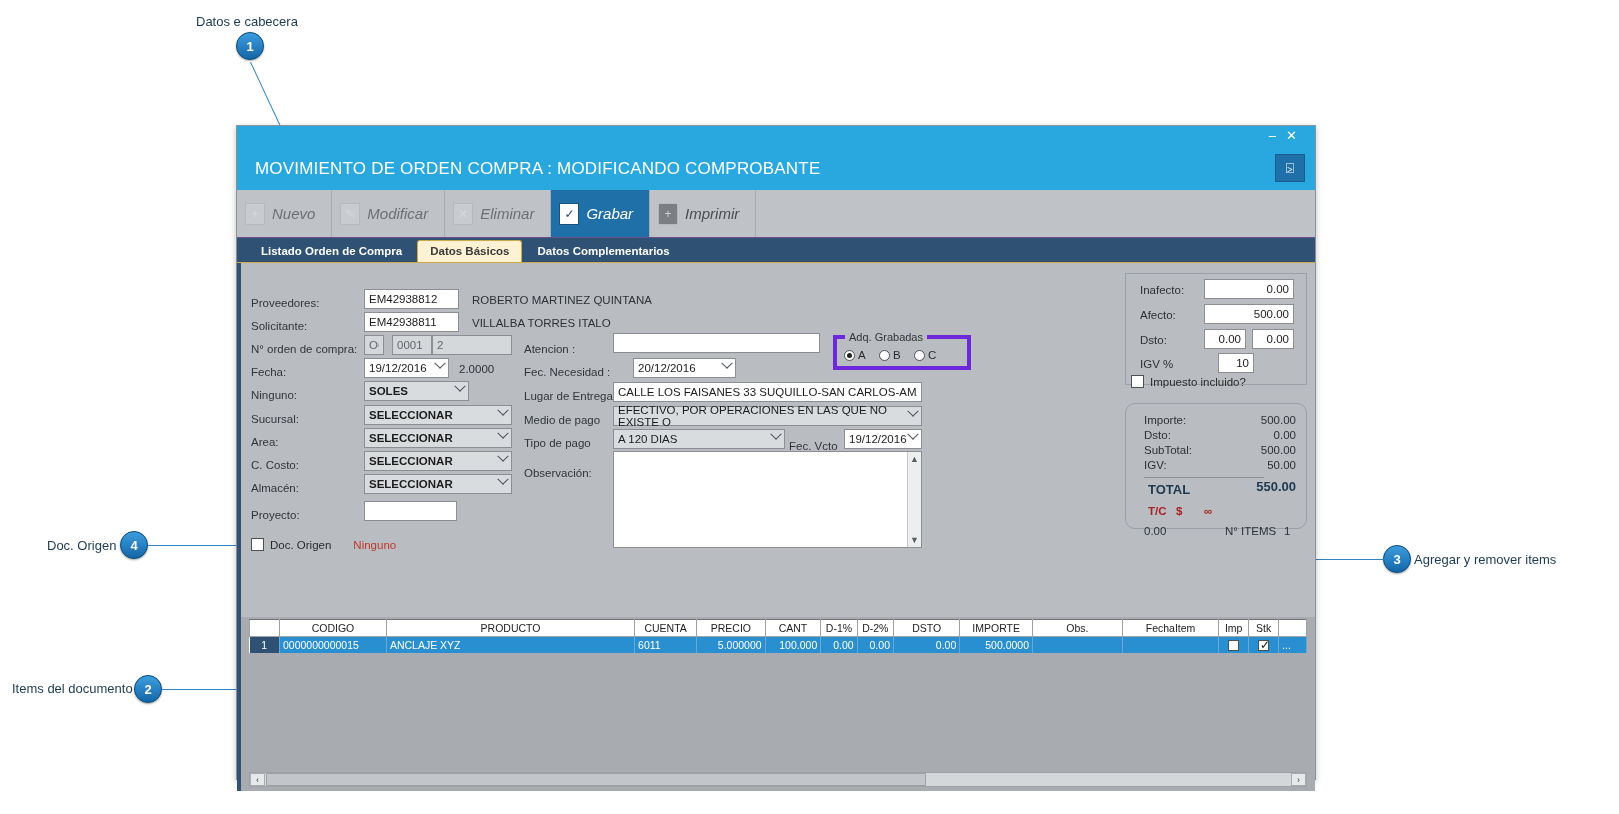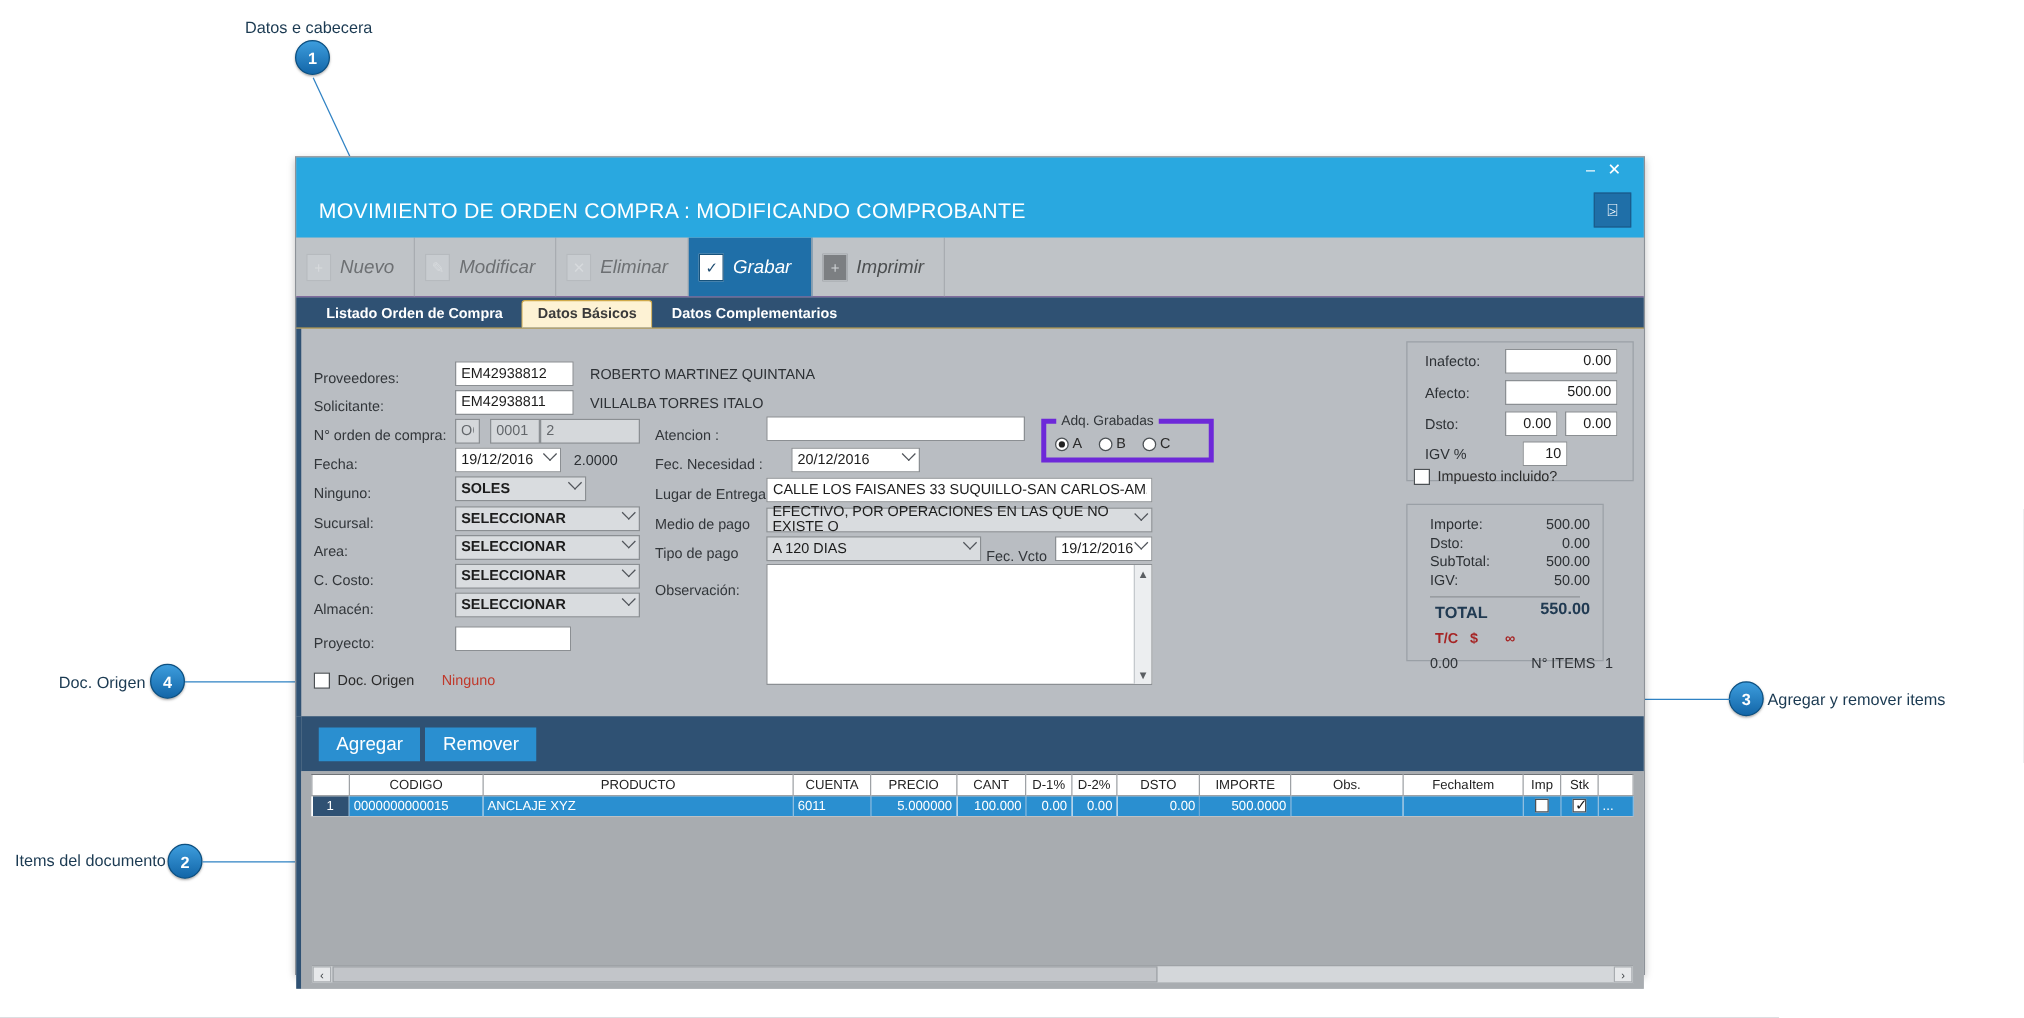--- a/index.html
+++ b/index.html
@@ -447,21 +447,21 @@
         <input class="txt num" style="left: 78px; top: 55px; width: 42px; text-align: right;" value="0.00">
         <input class="txt num" style="left: 126px; top: 55px; width: 42px; text-align: right;" value="0.00">
         <div class="tot-row" style="left:14px; top:84px;">IGV %</div>
         <input class="txt num" style="left: 92px; top: 79px; width: 36px; text-align: right;" value="10">
       </div>
       <div style="position:absolute; left:890px; top:112px; display:flex; align-items:center; gap:6px;">
         <span class="chk"></span>
         <span style="font-size:11.5px;">Impuesto incluido?</span>
       </div>
 
-      <div class="tot-box" style="left:884px; top:140px; width:158px; height:126px;">
+      <div class="tot-box" style="left:884px; top:140px; width:182px; height:126px;border-radius:10px;">
         <div class="tot-row" style="left:18px; top:10px;">Importe:</div>
         <div class="tot-val" style="right:10px; top:10px; width:70px;">500.00</div>
 
         <div class="tot-row" style="left:18px; top:25px;">Dsto:</div>
         <div class="tot-val" style="right:10px; top:25px; width:70px;">0.00</div>
 
         <div class="tot-row" style="left:18px; top:40px;">SubTotal:</div>
         <div class="tot-val" style="right:10px; top:40px; width:70px;">500.00</div>
 
         <div class="tot-row" style="left:18px; top:55px;">IGV:</div>
@@ -476,24 +476,20 @@
         <div class="tot-row red" style="left:50px; top:101px;">$</div>
         <div class="tot-row red" style="left:78px; top:101px;">∞</div>
       </div>
       <div class="tot-row" style="position:absolute; left:903px; top:262px;">0.00</div>
       <div class="tot-row" style="position:absolute; left:984px; top:262px;">N° ITEMS</div>
       <div class="tot-row" style="position:absolute; left:1043px; top:262px;">1</div>
 
     </div>
 
     <div class="items-pane">
-      <div class="items-header">
-        <button class="gbtn">Agregar</button>
-        <button class="gbtn">Remover</button>
-      </div>
 
       <div class="grid-wrap">
         <table class="grid">
           <colgroup>
             <col style="width:28px">
               <col style="width:100px">
               <col style="width:232px">
             <col style="width:58px">
               <col style="width:64px">
               <col style="width:52px">

